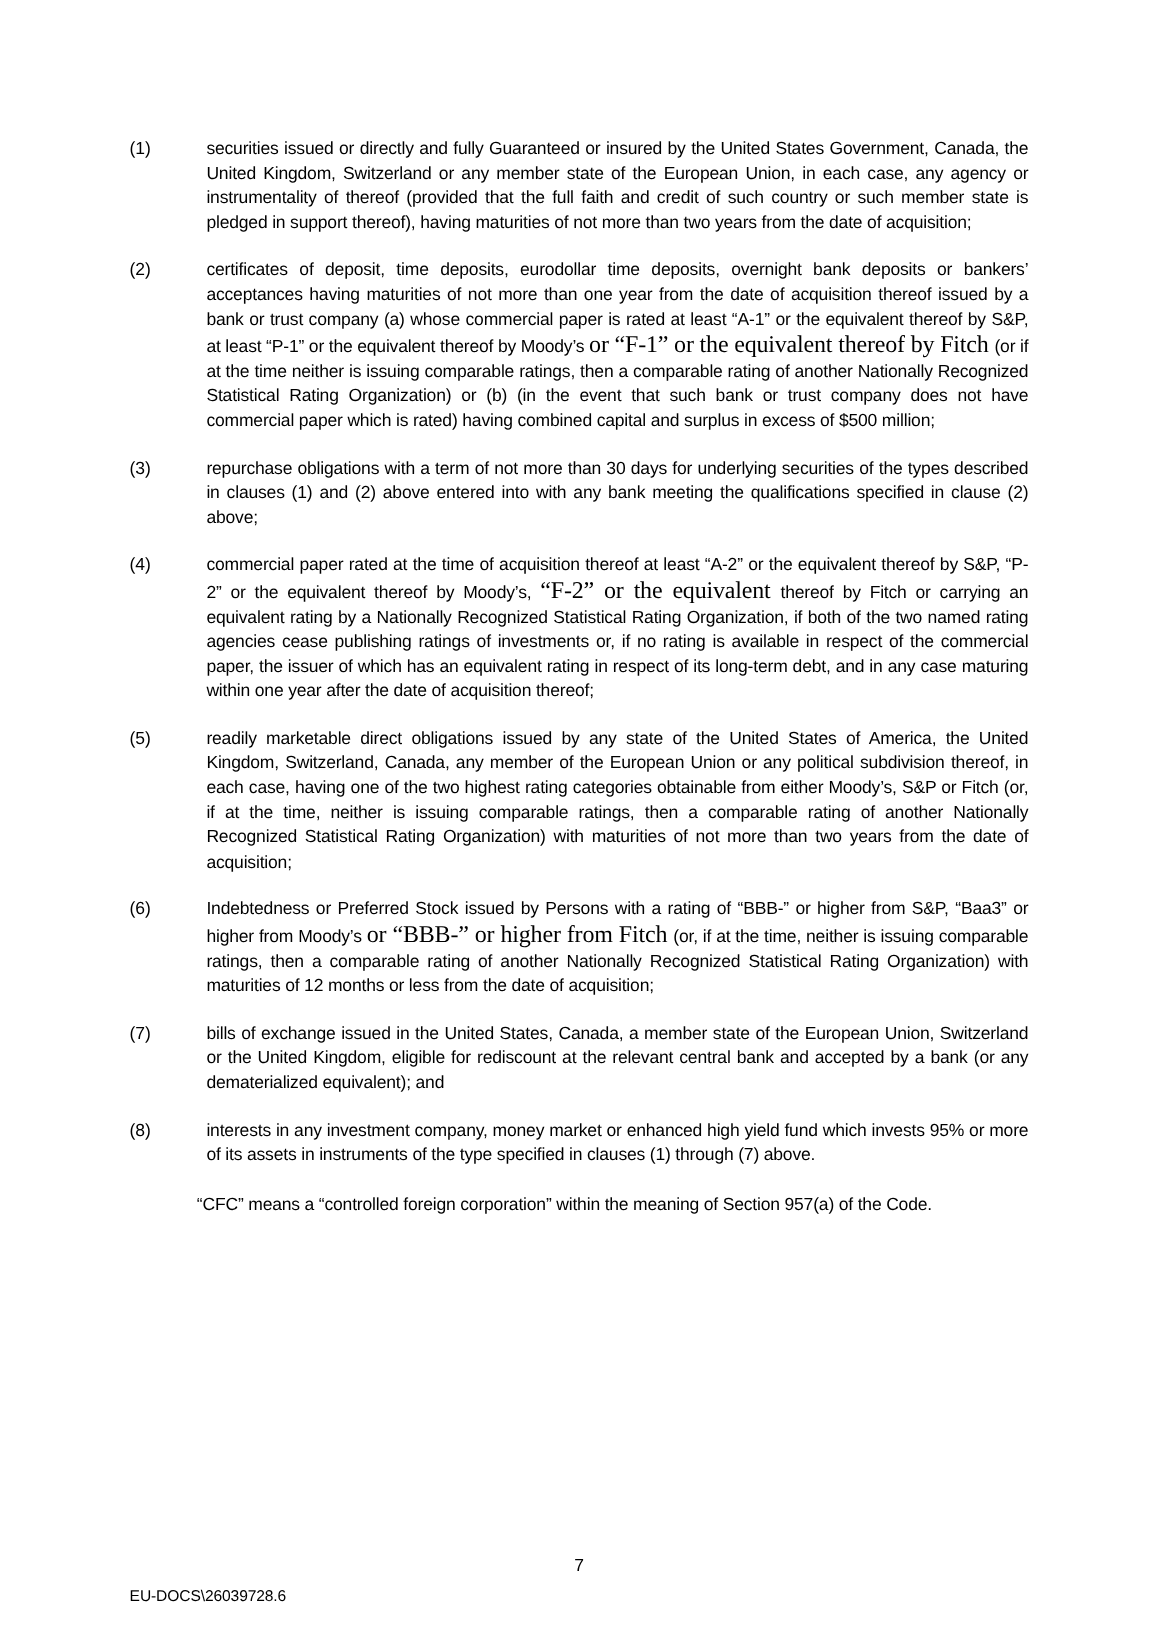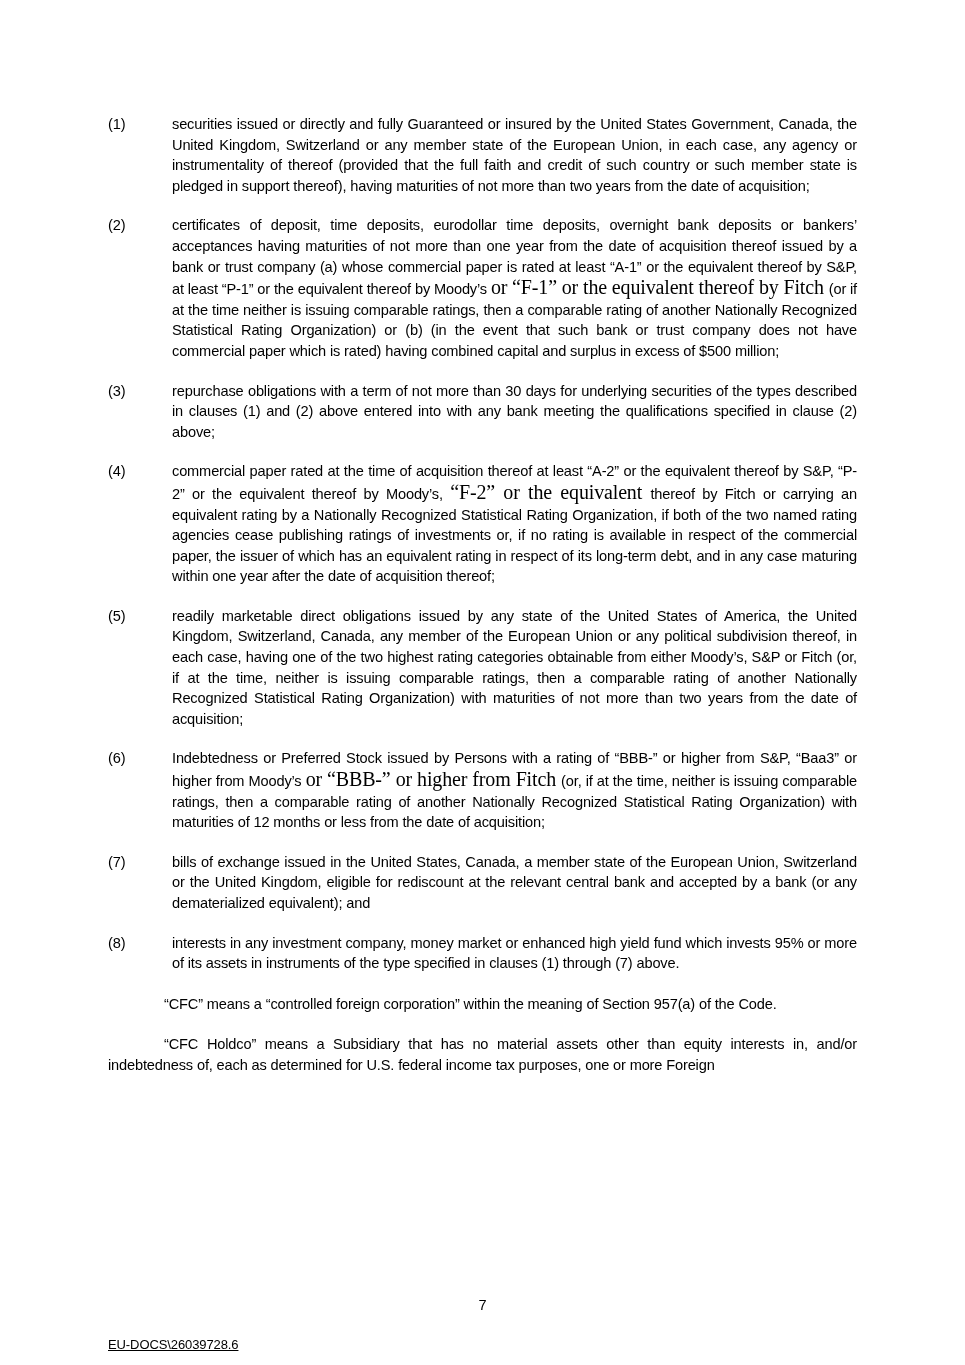--- a/index.html
+++ b/index.html
@@ -61,24 +61,23 @@
     position: absolute;
     left: 0;
     right: 0;
     bottom: 52px;
     text-align: center;
     font-size: 14.6px;
   }
   .docid {
     position: absolute;
     left: 108px;
-    bottom: 13px;
+    bottom: 28px;
     font-size: 13px;
     letter-spacing: -0.1px;
-    text-decoration: underline;
   }
   .clauses {
     margin-top: 6px;
   }
 </style>
 </head>
 <body>
 
 <div class="page">
 
@@ -112,18 +111,17 @@
         <div class="clause-body"><span>bills of exchange issued in the United States, Canada, a member state of the European Union, Switzerland or the United Kingdom, eligible for rediscount at the relevant central bank and accepted by a bank (or any dematerialized equivalent); and</span></div>
       </div>
       <div class="clause">
         <div class="clause-num">(8)</div>
         <div class="clause-body"><span>interests in any investment company, money market or enhanced high yield fund which invests 95% or more of its assets in instruments of the type specified in clauses (1) through (7) above.</span></div>
       </div>
     </div>
 
   <div class="paragraphs">
       <div class="para"><span class="indent-first"></span><span>“CFC” means a “controlled foreign corporation” within the meaning of Section 957(a) of the Code.</span></div>
-      <div class="para"><span class="indent-first"></span><span>“CFC Holdco” means a Subsidiary that has no material assets other than equity interests in, and/or indebtedness of, each as determined for U.S. federal income tax purposes, one or more Foreign</span></div>
     </div>
 
   <div class="pagenum">7</div>
   <div class="docid">EU-DOCS\26039728.6</div>
 </div>
 
 </body></html>

